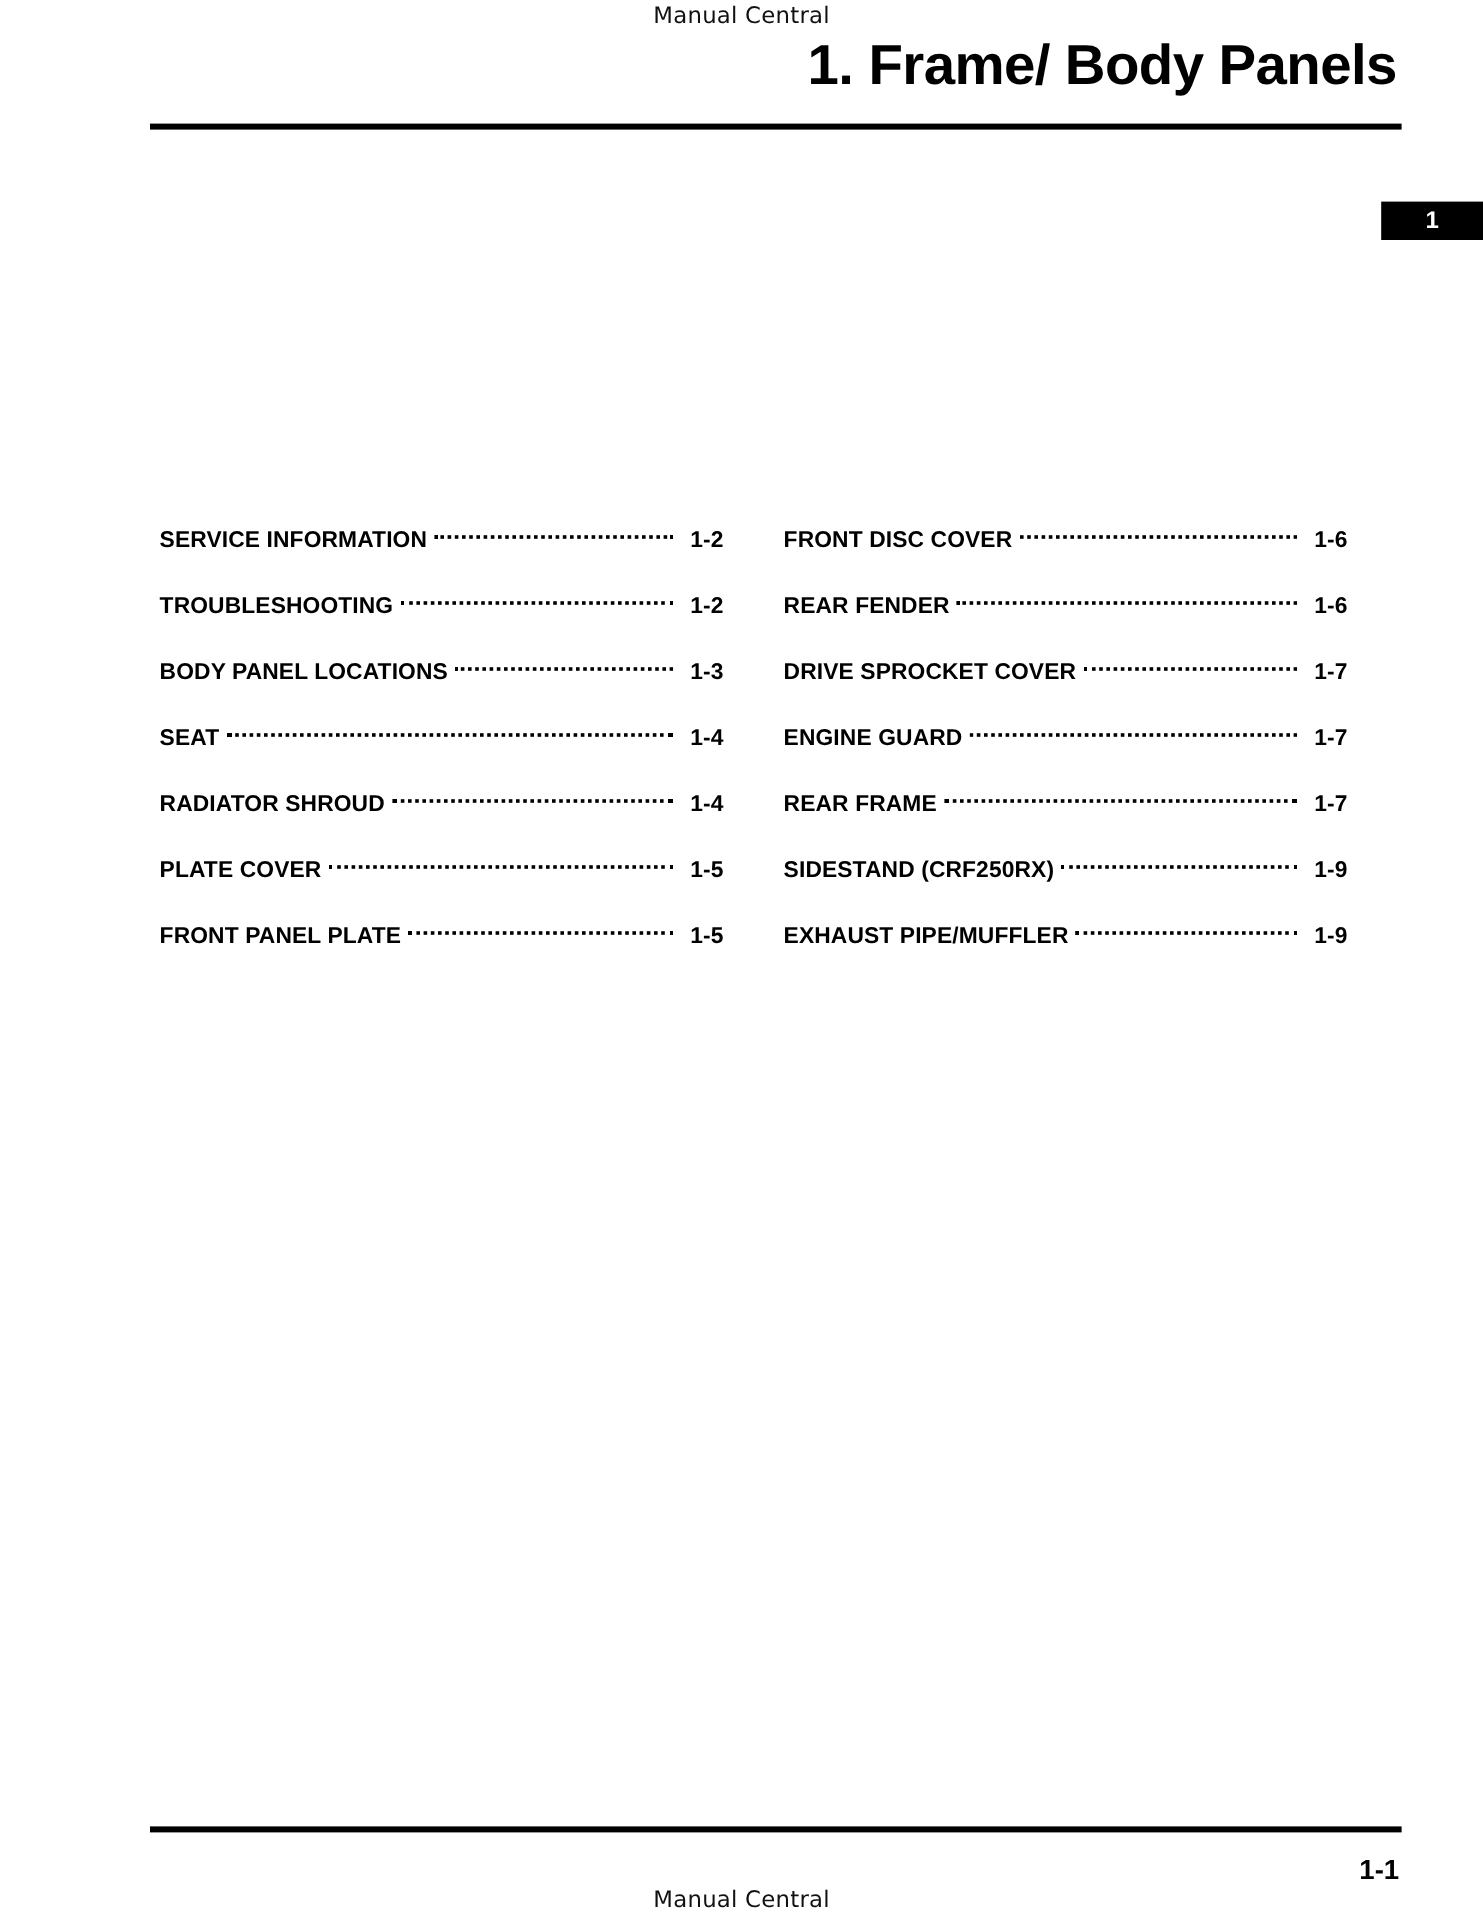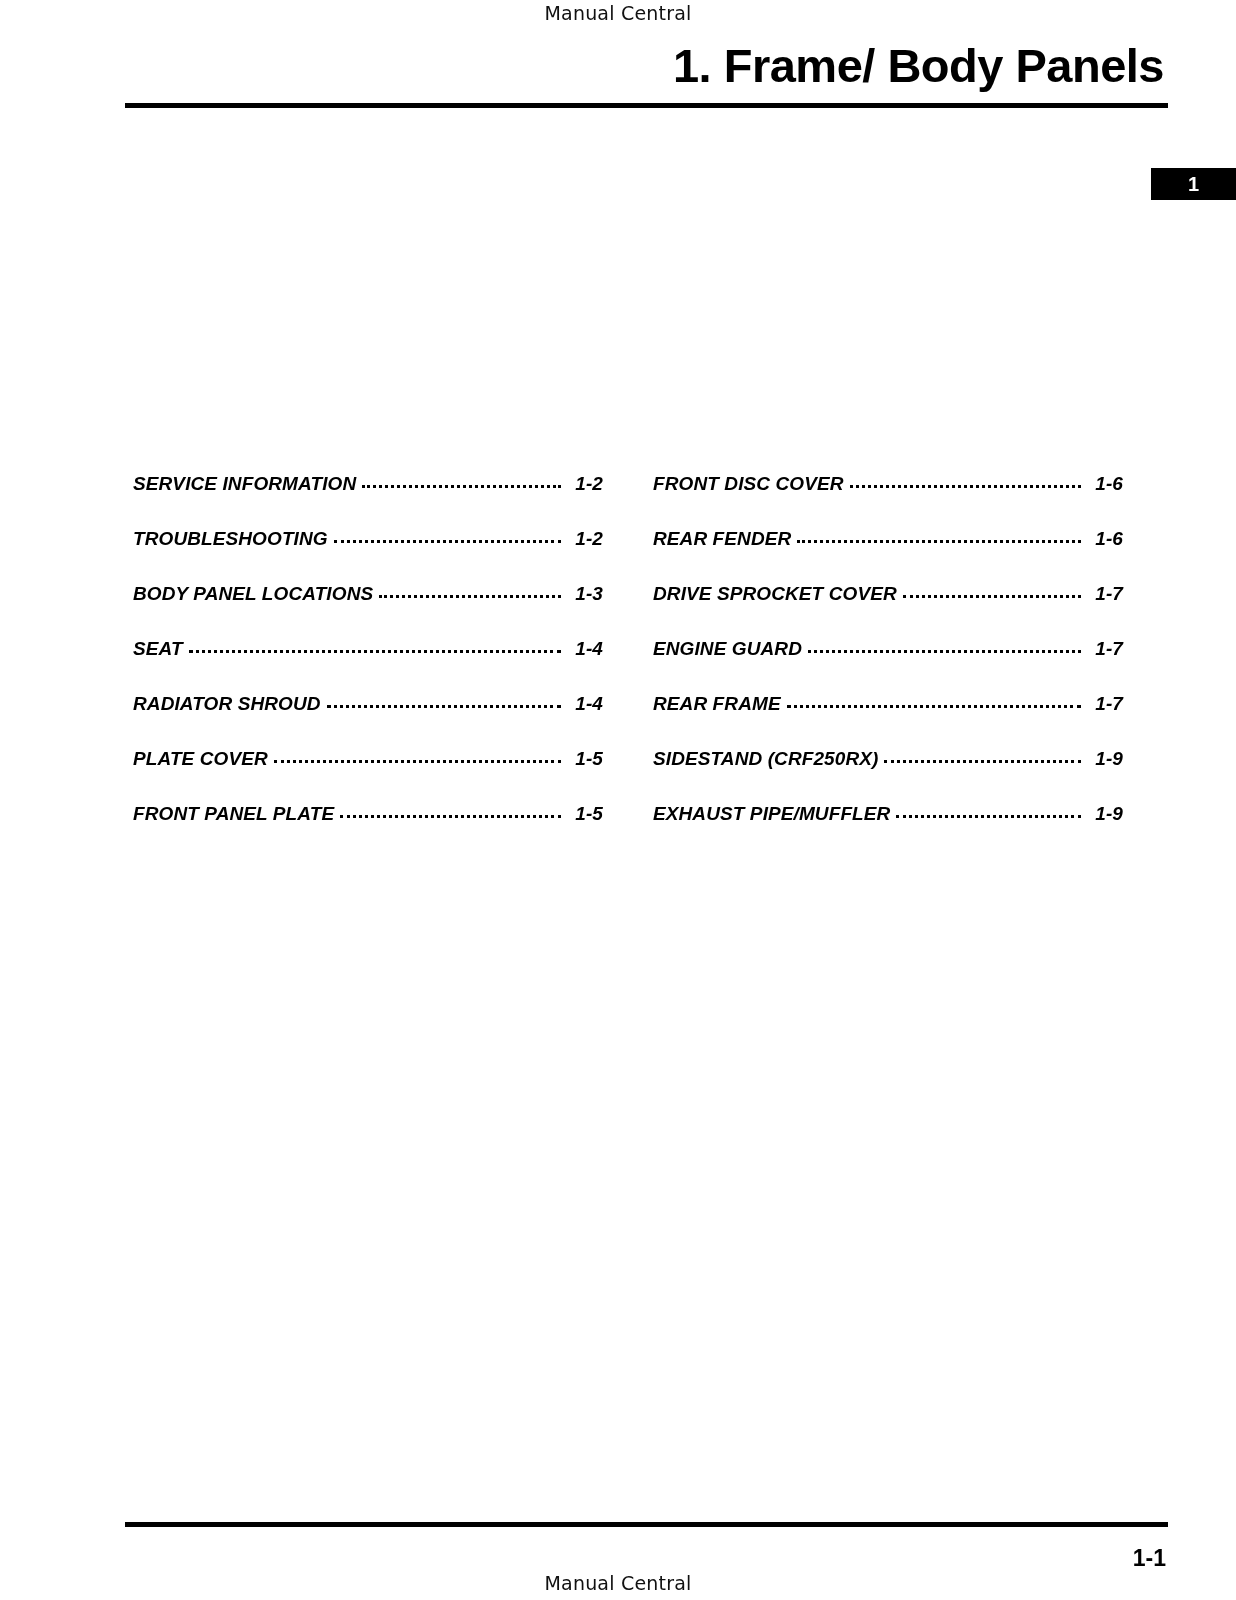--- a/index.html
+++ b/index.html
@@ -42,21 +42,21 @@
     text-align: center;
     font-size: 19px;
     font-family: "DejaVu Sans", sans-serif;
     color: #111;
     letter-spacing: 0.2px;
   }
 
   
   .chapter-title {
     position: absolute;
-    top: 42px;
+    top: 30px;
     right: 72px;
     font-size: 47px;
     font-weight: bold;
     letter-spacing: -0.5px;
     line-height: 1;
     white-space: nowrap;
   }
   .title-rule {
     position: absolute;
     top: 103px;
@@ -89,26 +89,25 @@
     left: 133px;
     width: 990px;
     display: flex;
     gap: 50px;
   }
   .toc-col {
     width: 470px;
   }
   .toc-row {
     display: flex;
-    align-items: flex-end;
+    align-items: flex-start;
     font-size: 19px;
     font-weight: bold;
     letter-spacing: 0.1px;
     height: 55px;
-    font-style: italic;
   }
   .toc-label {
     white-space: nowrap;
   }
   .toc-dots {
     flex: 1 1 auto;
     margin: 0 6px 4px 6px;
     height: 12px;
     overflow: hidden;
     position: relative;

